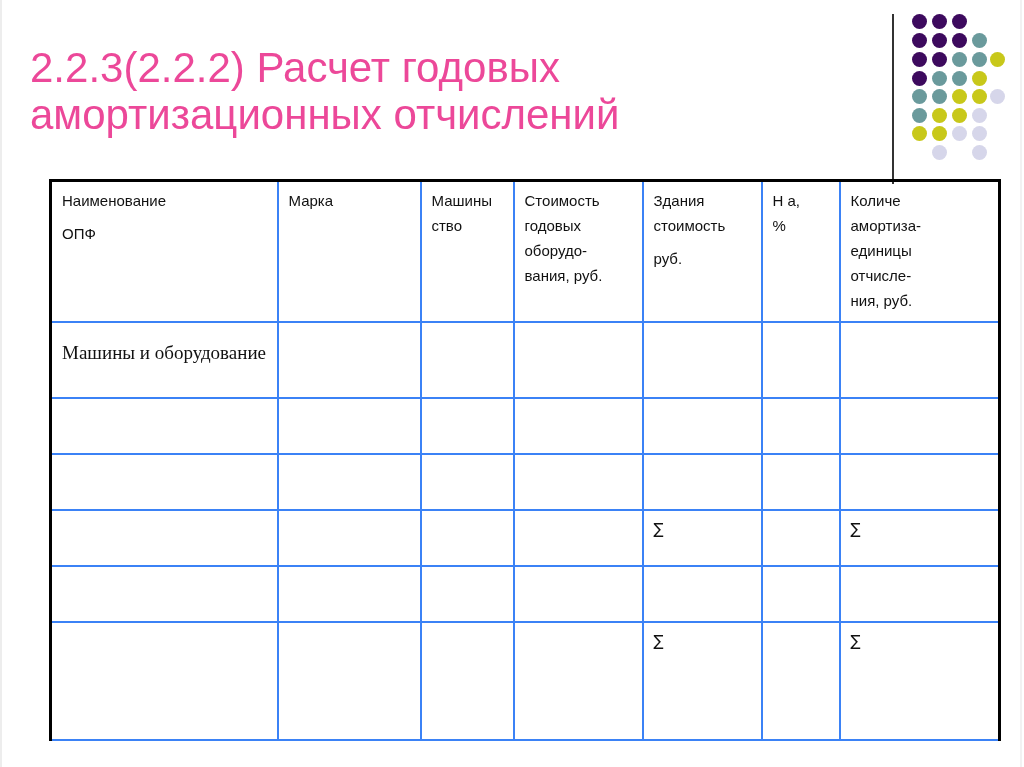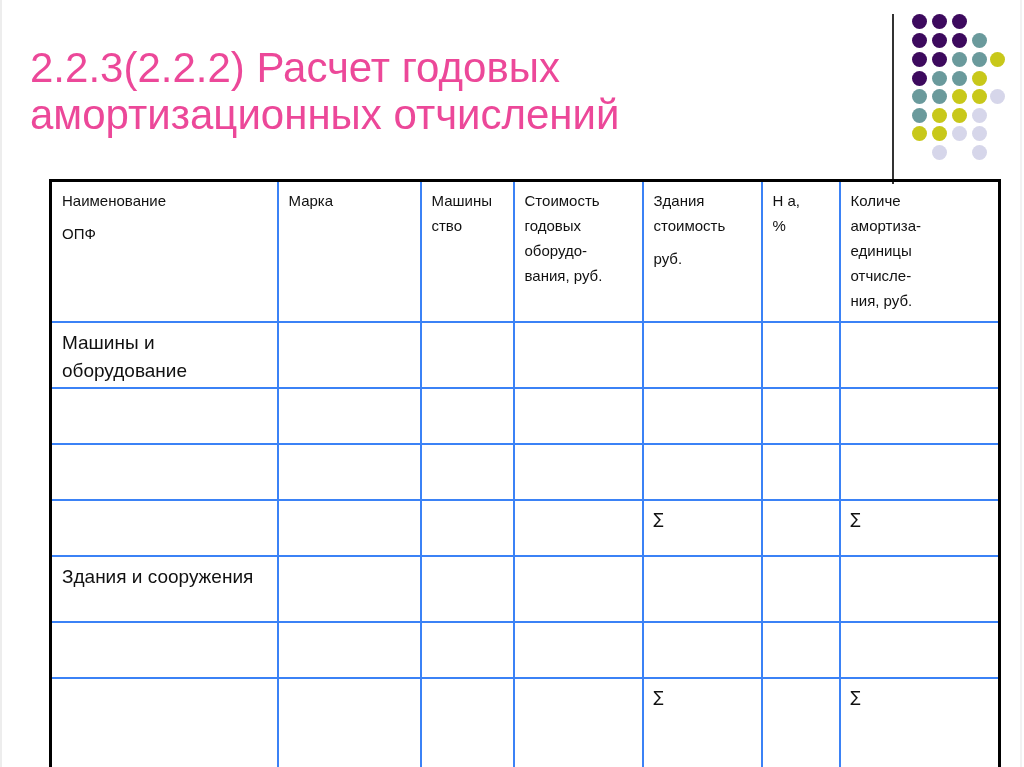--- a/index.html
+++ b/index.html
@@ -25,21 +25,21 @@
     position: absolute; left: 49px; top: 179px;
     width: 949px; border-collapse: collapse; table-layout: fixed;
     border-left: 3px solid #000; border-right: 3px solid #000; border-top: 3px solid #000;
   }
   table.opf td {
     border: 2px solid #3b82f6; vertical-align: top; padding: 6px 10px 0 10px;
     font-size: 15px; line-height: 25px; color: #111; overflow: hidden;
   }
   table.opf tr.hdr td { height: 133px; font-size: 15px; }
   table.opf tr.hdr td .sp { display: block; height: 8px; }
-  table.opf td.cat { font-size: 19px; line-height: 28px; padding-top: 6px; }
+  table.opf td.cat { font-size: 19px; line-height: 28px; padding-top: 16px; font-family: Liberation Serif, serif; }
   table.opf tr.r-cat td { height: 58px; }
   table.opf tr.r-std td { height: 48px; }
   table.opf tr.r-last td { height: 110px; }
   .sigma { font-size: 30px; line-height: 34px; font-family: "DejaVu Sans", sans-serif; padding-left: 2px; }
   .edge-left { position: absolute; left: 0; top: 0; width: 2px; height: 767px; background: #ededed; }
   .edge-right { position: absolute; left: 1020px; top: 0; width: 2px; height: 767px; background: #f2f2f2; }
 </style>
 </head>
 <body>
 
@@ -172,29 +172,20 @@
     </tr>
     <tr class="r-std">
       <td></td>
       <td></td>
       <td></td>
       <td></td>
       <td class="sigma">∑</td>
       <td></td>
       <td class="sigma">∑</td>
     </tr>
-    <tr class="r-cat">
-      <td class="cat">Здания и сооружения</td>
-      <td></td>
-      <td></td>
-      <td></td>
-      <td></td>
-      <td></td>
-      <td></td>
-    </tr>
     <tr class="r-std">
       <td></td>
       <td></td>
       <td></td>
       <td></td>
       <td></td>
       <td></td>
       <td></td>
     </tr>
     <tr class="r-last">

